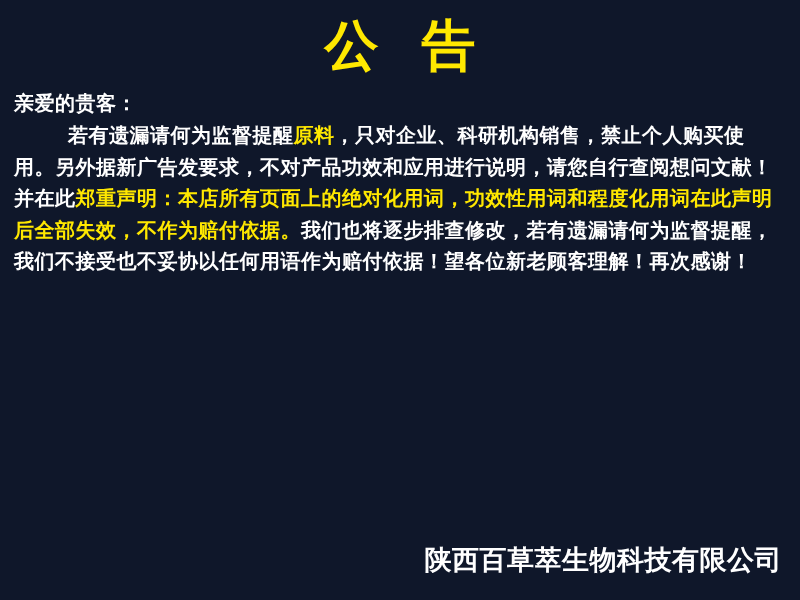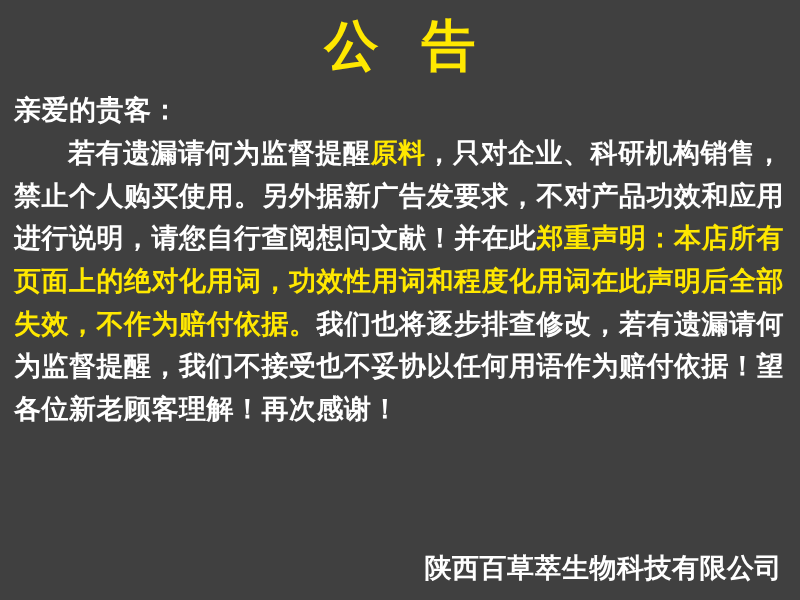--- a/index.html
+++ b/index.html
@@ -10,55 +10,56 @@
     width: 800px;
     height: 600px;
     background: #e3101a;
     font-family: "Liberation Sans", "DejaVu Sans", sans-serif;
     overflow: hidden;
   }
   .notice {
     width: 800px;
     height: 600px;
     box-sizing: border-box;
-    background: #404040;
+    background: #0f172a;
     position: relative;
   }
   .title {
     text-align: center;
     color: #ffe800;
     font-size: 54px;
     font-weight: bold;
     letter-spacing: 14px;
     padding-top: 16px;
     line-height: 1.1;
     text-indent: 14px;
   }
   .body-text {
     padding: 14px 16px 0 14px;
     color: #ffffff;
-    font-size: 27px;
+    font-size: 20px;
     line-height: 1.58;
     font-weight: bold;
     letter-spacing: 0.5px;
+    font-family: Liberation Mono, monospace;
   }
   .salutation {
     display: block;
   }
   .para {
     display: block;
     text-indent: 54px;
   }
   .hl {
     color: #ffe800;
   }
   .signature {
     position: absolute;
     right: 18px;
-    bottom: 14px;
+    bottom: 22px;
     color: #ffffff;
     font-size: 27px;
     font-weight: bold;
     letter-spacing: 0.5px;
     font-family: Liberation Mono, monospace;
   }
 </style>
 </head>
 <body>
 

